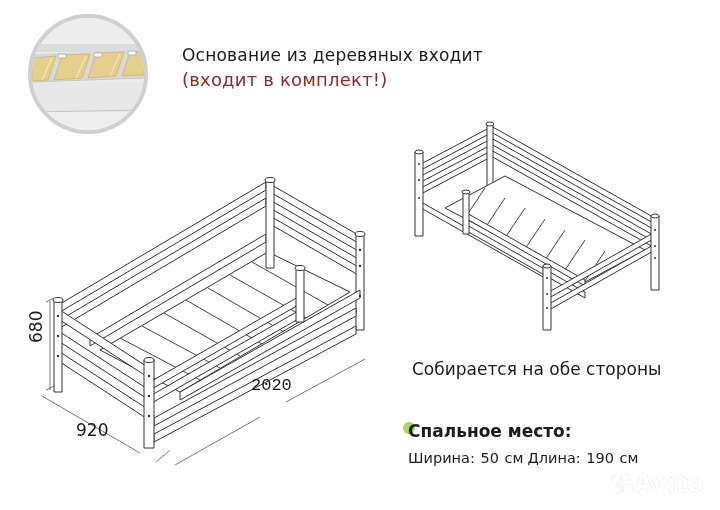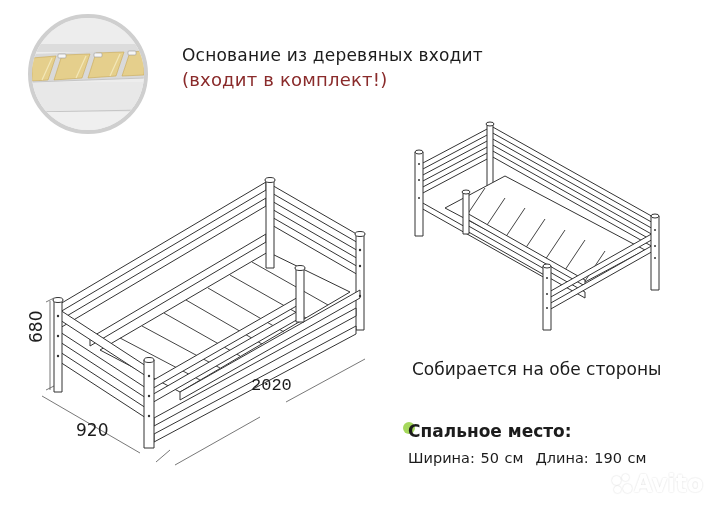--- a/index.html
+++ b/index.html
@@ -5,21 +5,21 @@
   html, body { margin:0; padding:0; background:#ffffff; }
   body { width:720px; height:510px; position:relative; overflow:hidden; font-family:"DejaVu Sans", "Liberation Sans", sans-serif; }
   .abs { position:absolute; }
   .inset-circle { left:28px; top:14px; width:120px; height:120px; border-radius:50%; border:4px solid #cfcfcf; background:#ececec; overflow:hidden; box-sizing:border-box; }
   .title-main { left:182px; top:45px; font-size:17px; color:#1c1c1c; letter-spacing:0.2px; white-space:nowrap; }
   .title-sub { left:182px; top:69px; font-size:18px; color:#8a2b2b; letter-spacing:0.2px; white-space:nowrap; }
   .both-sides { left:412px; top:339px; font-size:17px; color:#1c1c1c; white-space:nowrap;margin-top:20px; }
   .sleep-title { left:408px; top:421px; font-size:17px; font-weight:bold; color:#1c1c1c; white-space:nowrap; }
   .sleep-dot { left:403px; top:422px; width:12px; height:12px; border-radius:50%; background:#9bd44a; opacity:0.9; }
   .sleep-dims { left:408px; top:450px; font-size:14.5px; color:#1c1c1c; white-space:nowrap; word-spacing:1px; }
-  .sleep-dims span + span { margin-left:12px; }
+  .sleep-dims span + span { margin-left:4px; }
   .dim { font-size:17px; color:#1c1c1c; }
   .dim-680 { left:26px; top:343px; transform:rotate(-90deg); transform-origin:left top; }
   .dim-920 { left:76px; top:420px; }
   .dim-2020 { left:251px; top:376px;font-family:Liberation Mono, monospace; }
   .watermark { left:612px; top:470px; color:#ffffff; font-size:24px; font-weight:bold; text-shadow:0 0 2px rgba(0,0,0,0.18); opacity:0.95; }
   .wm-dots { display:inline-block; width:20px; height:20px; position:relative; vertical-align:-2px; margin-right:2px; }
   .wm-dots i { position:absolute; border-radius:50%; background:#fff; box-shadow:0 0 2px rgba(0,0,0,0.2); }
   svg line, svg path, svg polyline, svg polygon, svg rect, svg ellipse { vector-effect:non-scaling-stroke; }
 </style>
 </head>

